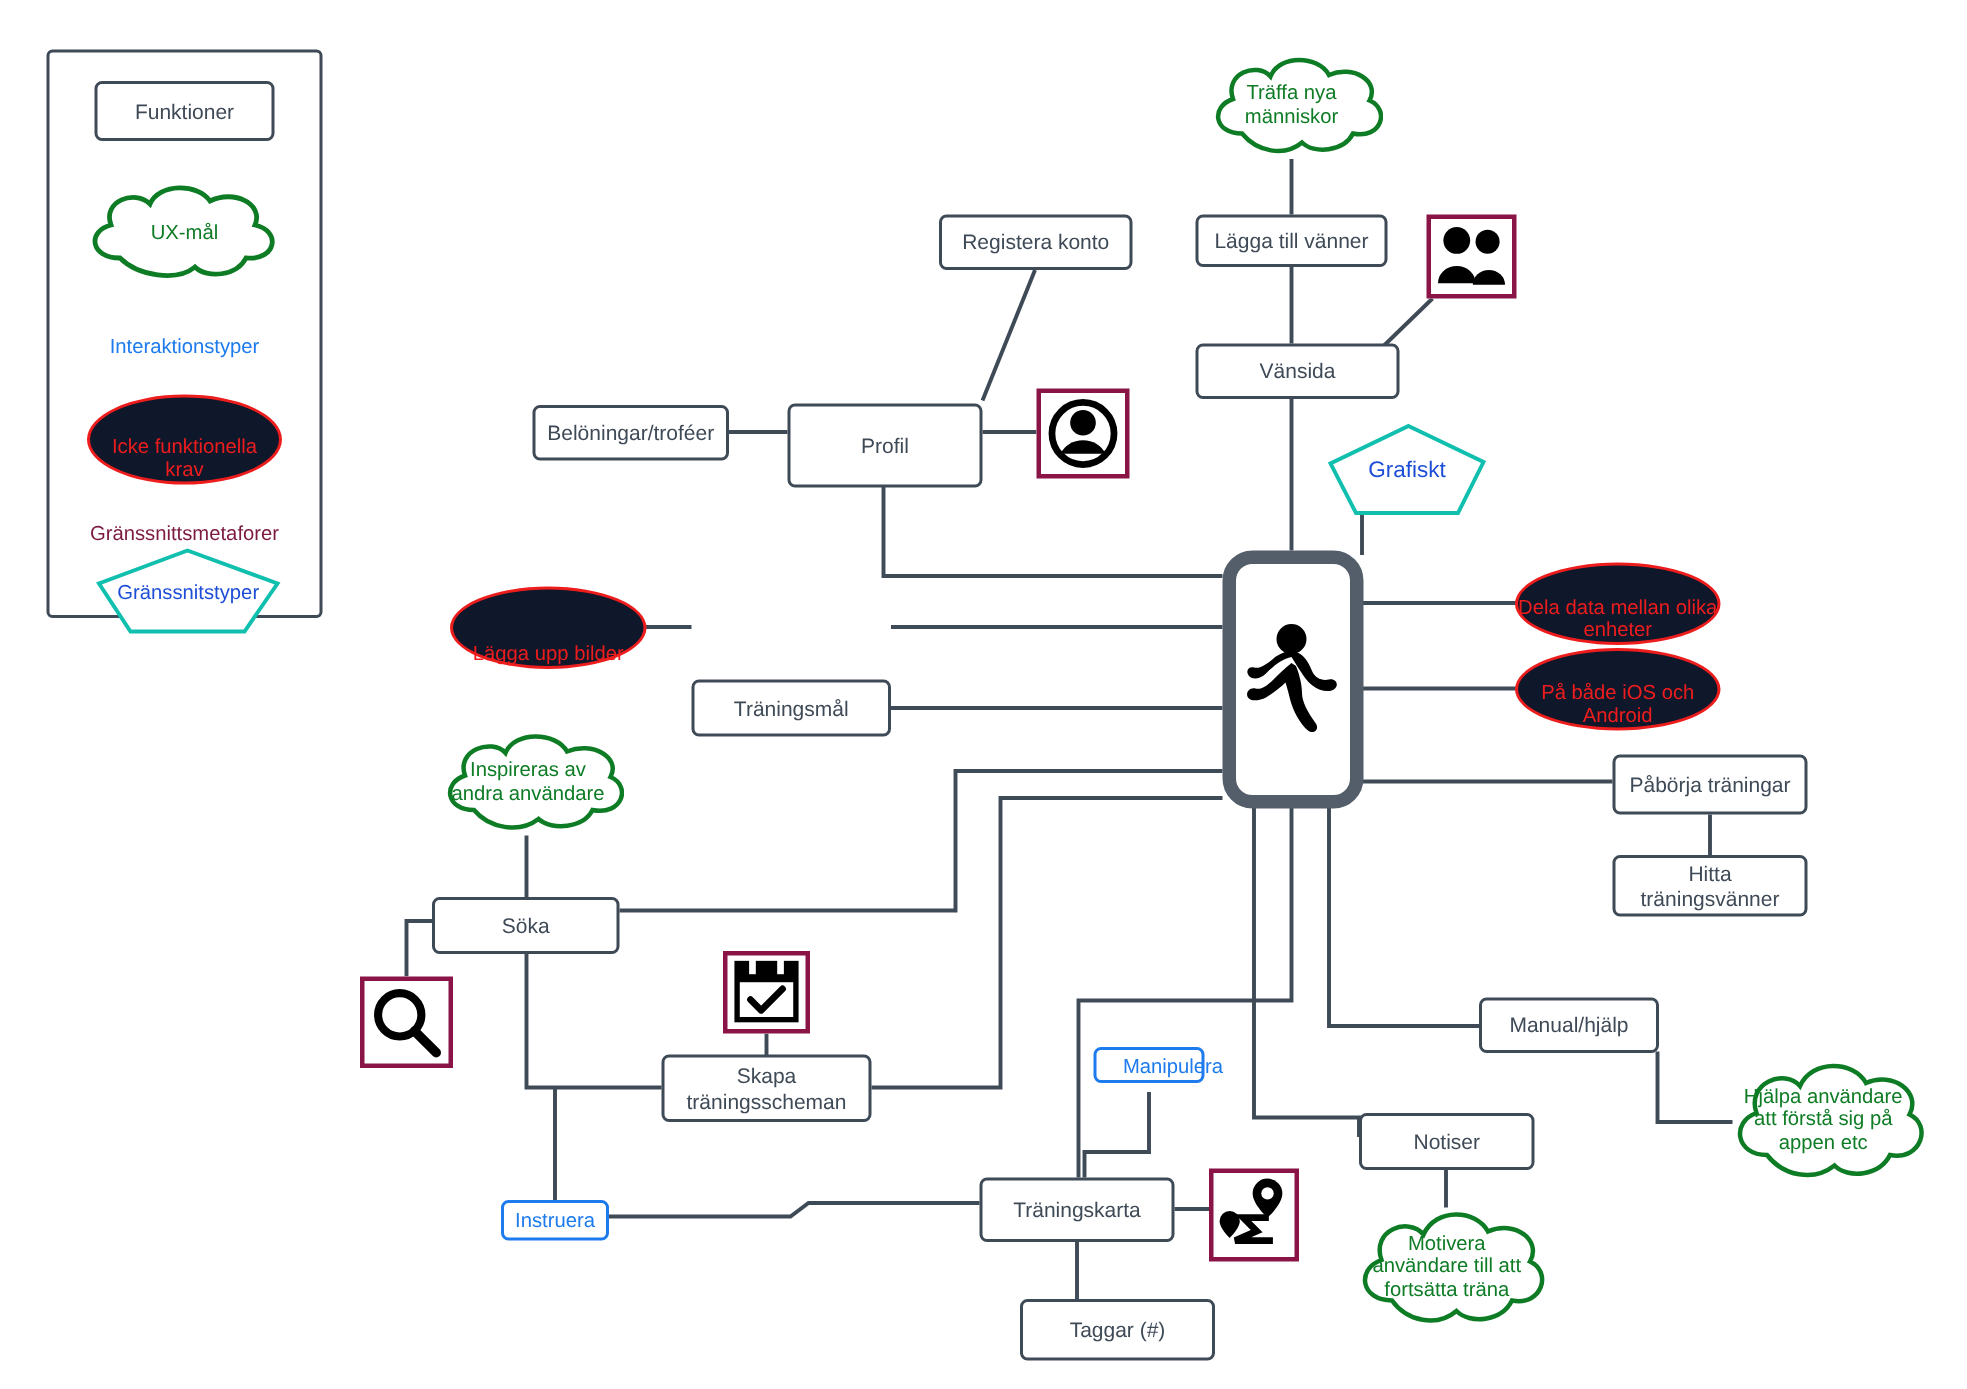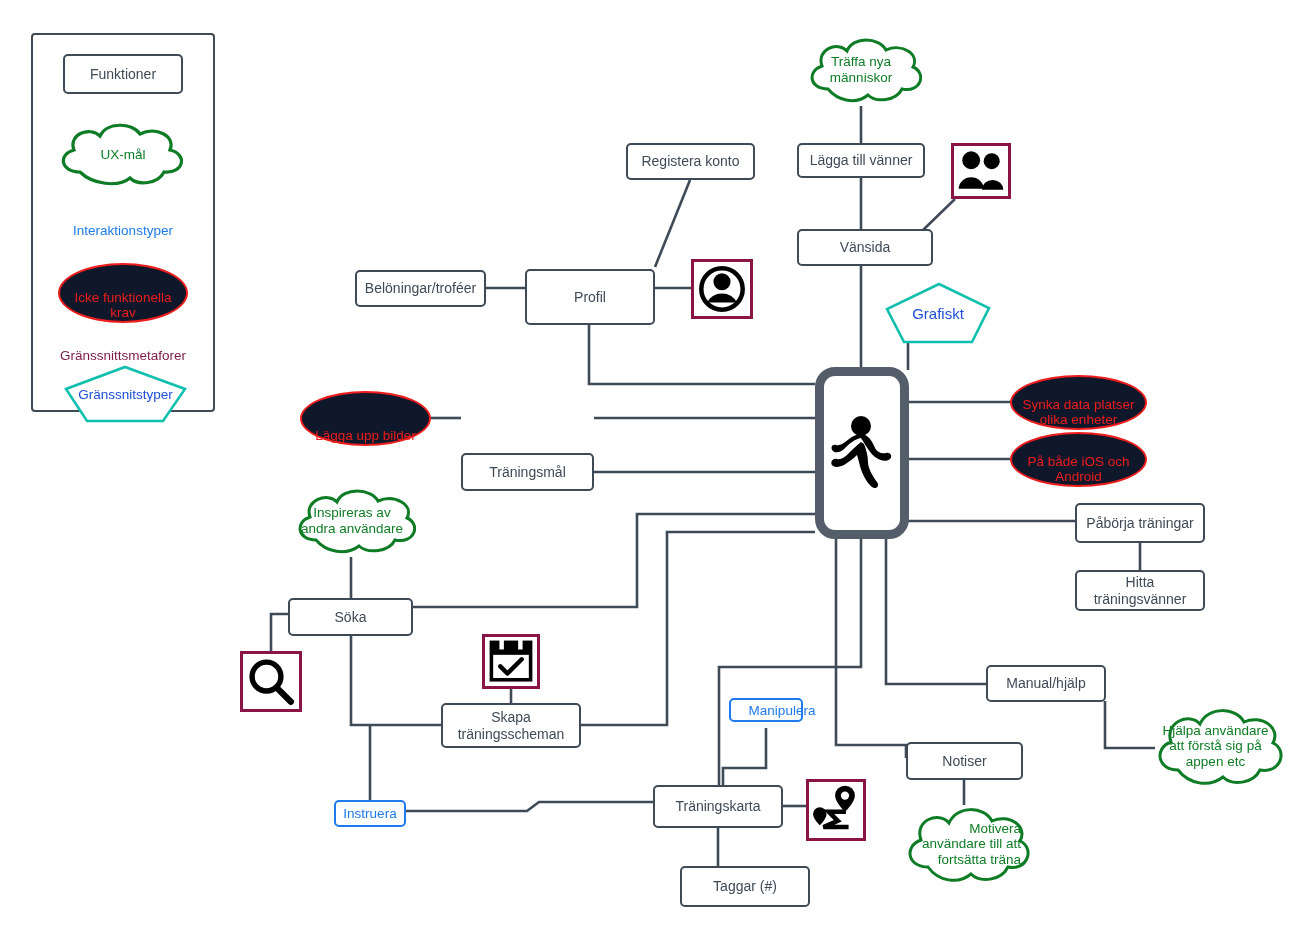--- a/index.html
+++ b/index.html
@@ -153,32 +153,32 @@
     <span class="cloud-txt">Inspireras av andra användare</span>
   </div>
 
   <div class="node cloud" style="left:1148px;top:702px;width:135px;height:88px;">
     <svg class="cloud-svg" viewBox="0 0 135 88" preserveAspectRatio="none">
       <path d="M30,68 C9,68 6,46 23,40 C16,20 42,10 52,22 C60,4 88,5 96,20 C114,12 133,26 125,41 C140,48 133,72 112,68 C105,82 84,84 75,75 C61,86 41,82 30,68 Z" fill="#fff" stroke="#0e7c25" stroke-width="3"></path>
     </svg>
     <span class="cloud-txt">Hjälpa användare att förstå sig på appen etc</span>
   </div>
 
-  <div class="node cloud" style="left:898px;top:801px;width:133px;height:86px;text-align:right;">
+  <div class="node cloud" style="left:898px;top:801px;width:133px;height:86px;">
     <svg class="cloud-svg" viewBox="0 0 133 86" preserveAspectRatio="none">
       <path d="M30,66 C9,66 6,45 23,39 C16,19 41,10 51,22 C59,4 86,5 94,20 C112,12 130,26 122,40 C137,47 130,70 110,66 C103,80 82,82 73,73 C60,84 40,80 30,66 Z" fill="#fff" stroke="#0e7c25" stroke-width="3"></path>
     </svg>
     <span class="cloud-txt">Motivera användare till att fortsätta träna</span>
   </div>
 
   <div class="node ellipse" style="left:300px;top:391px;width:131px;height:55px;">
     <span>Lägga upp bilder</span>
   </div>
   <div class="node ellipse" style="left:1010px;top:375px;width:137px;height:55px;">
-    <span>Synka data platser olika enheter</span>
+    <span>Dela data mellan olika enheter</span>
   </div>
   <div class="node ellipse" style="left:1010px;top:432px;width:137px;height:55px;">
     <span>På både iOS och Android</span>
   </div>
 
   <div class="node pentagon" style="left:884px;top:282px;width:108px;height:62px;">
     <svg class="penta-svg" viewBox="0 0 108 62" preserveAspectRatio="none">
       <polygon points="55,2 105,26 88,60 20,60 3,27" fill="#fff" stroke="#11bfae" stroke-width="2.6"></polygon>
     </svg>
     <span class="penta-txt">Grafiskt</span>

